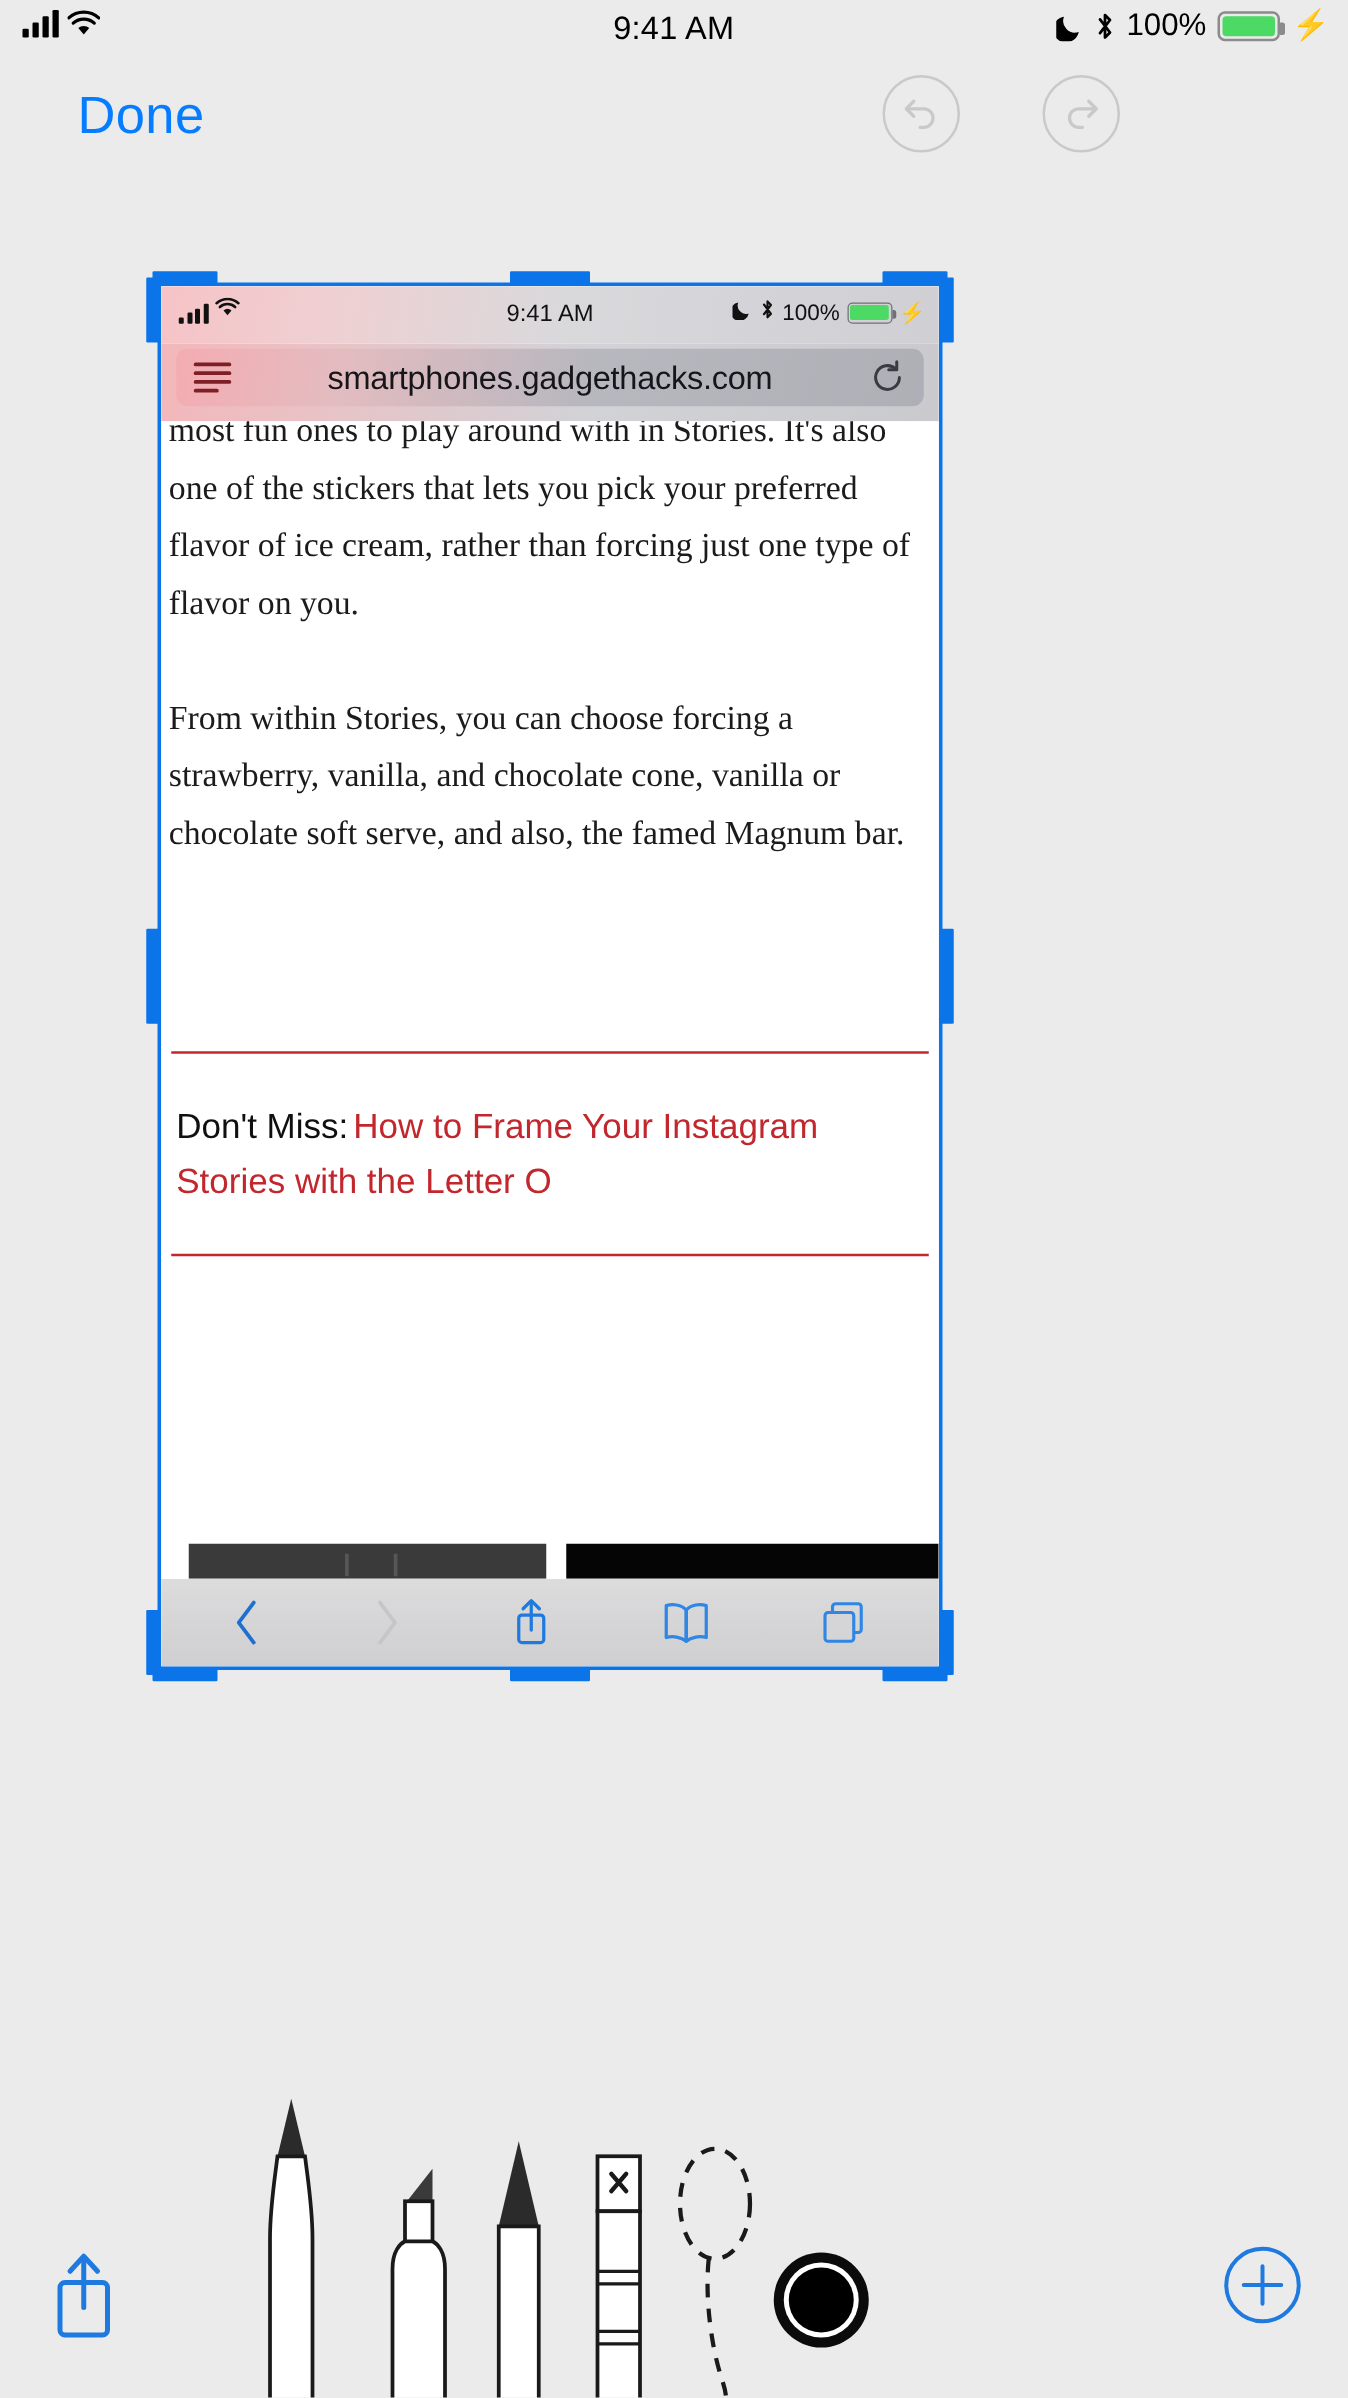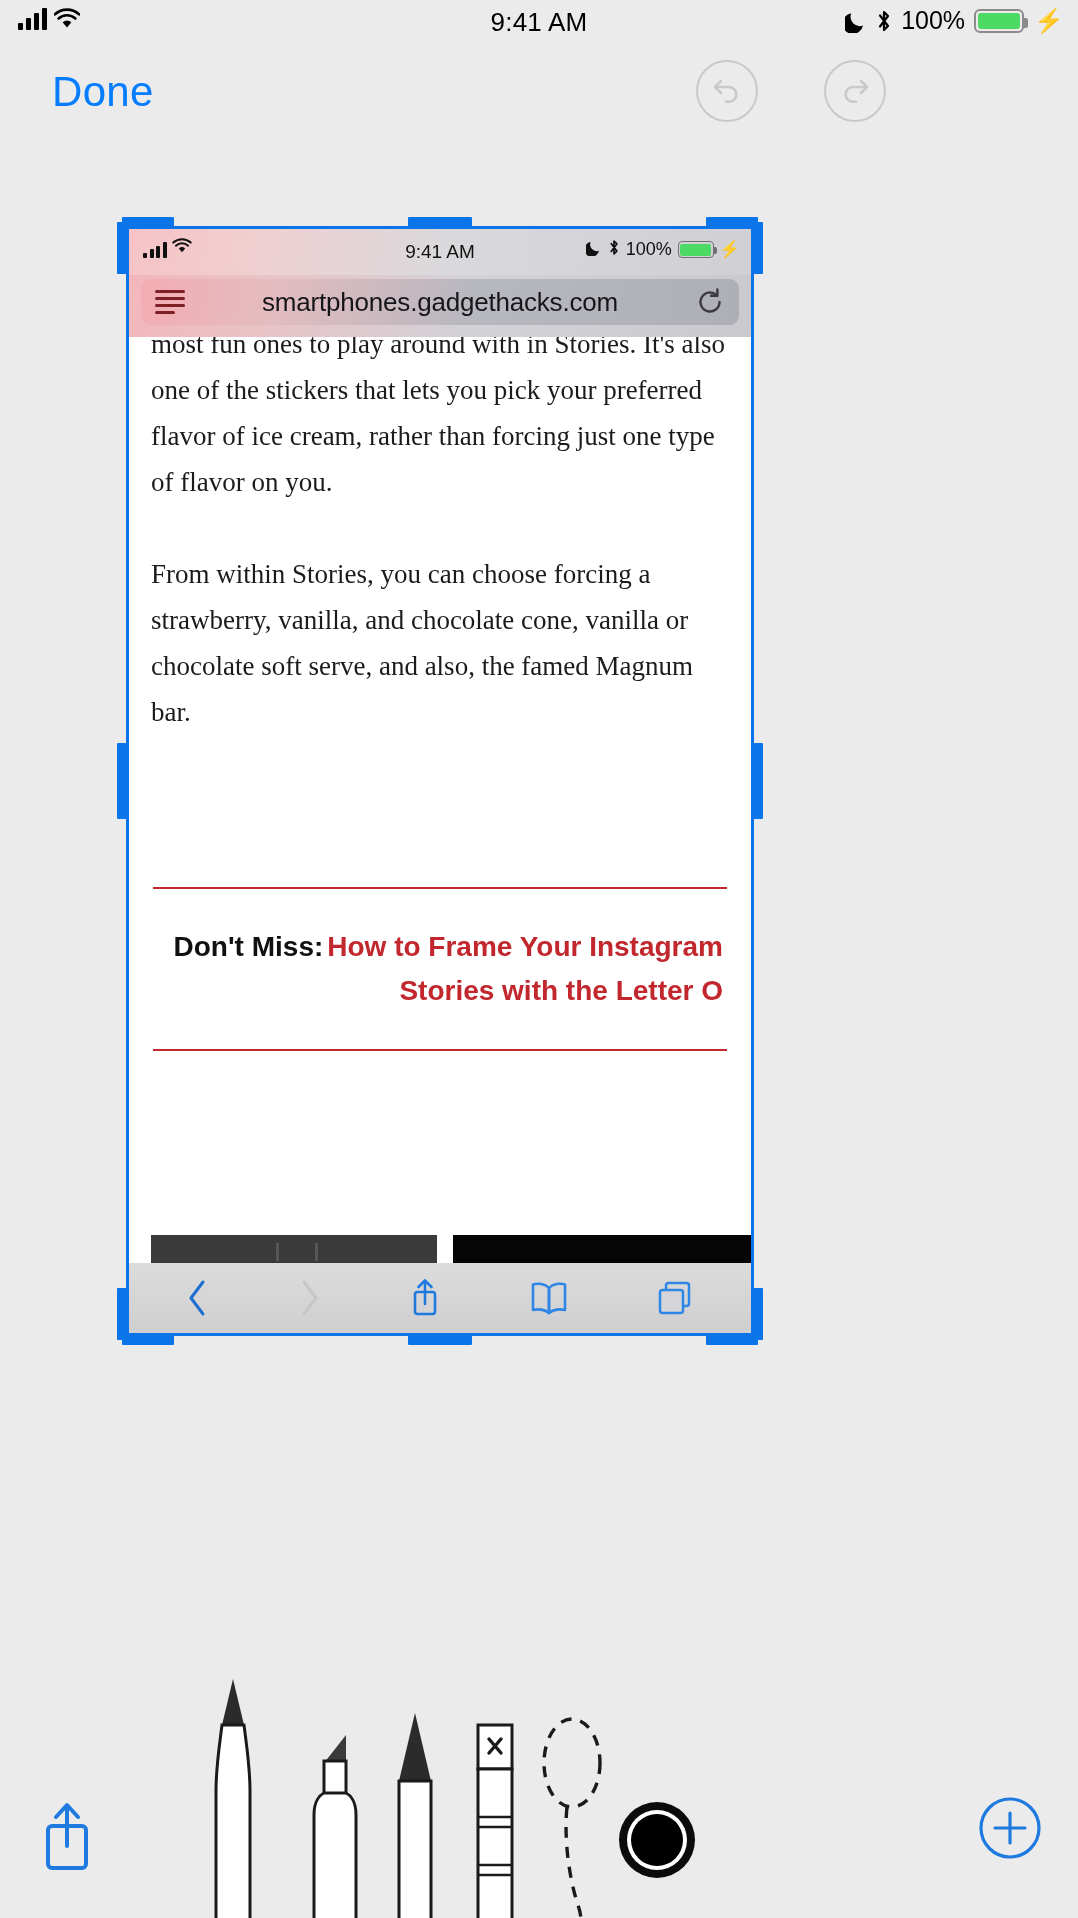--- a/index.html
+++ b/index.html
@@ -37,21 +37,21 @@
     position: relative; padding: 2px;
   }
   .batt::after {
     content:""; position:absolute; right:-6px; top:7px; width:4px; height:10px;
     background:#8b8b8b; border-radius:0 2px 2px 0;
   }
   .batt span { display:block; height:100%; background:#4cd964; border-radius:3px; }
   .bolt { font-size: 24px; line-height: 1; margin-left: 1px; }
 
   
-  .navbar { position: absolute; top: 46px; left: 8px; width: 986px; height: 110px; }
+  .navbar { position: absolute; top: 46px; left: 18px; width: 986px; height: 110px; }
   .done-btn {
     position: absolute; left: 44px; top: 22px;
     font-size: 42px; color: #067cff; font-weight: 400; letter-spacing: .3px;
     background: none; border: 0; cursor: pointer; font-family: "Liberation Sans", sans-serif;
   }
   .hist-btn {
     position: absolute; top: 14px; width: 62px; height: 62px; border-radius: 50%;
     border: 2.5px solid #c9c9c9; background: transparent; cursor: pointer;
   }
   .hist-btn.undo { right: 236px; }
@@ -122,31 +122,31 @@
   .reader-icon i:nth-child(4){width:20px}
   .url-text {
     flex:1; text-align:center; font-size: 26px; color:#16161a;
     letter-spacing:-.2px; white-space:nowrap; overflow:hidden;
   }
   .reload { width: 30px; height: 30px; flex: 0 0 30px; }
   .reload svg { display:block; }
 
   
   .article {
-    background:#fff; height: 926px; padding: 0 22px; position: relative; overflow: hidden;
+    background:#fff; height: 926px; padding: 0 6px; position: relative; overflow: hidden;
     font-family: "Liberation Serif", serif; color:#1b1b1b;
   }
   .p {
     font-size: 27px; line-height: 46px; margin: 0 0 0 0;
   }
   .p.clip { margin-top: -16px; }
   .gap-lg { height: 118px; }
   .gap-md { height: 46px; }
   .dm-rule { height: 2px; background: #c1272d; margin: 34px 2px 0 2px; }
-  .dm-box { text-align:right; padding: 36px 6px 30px 6px; font-weight: bold; }
+  .dm-box { text-align:left; padding: 36px 6px 30px 6px; }
   .dm-text {
     font-family: "Liberation Sans", sans-serif; font-size: 28px; line-height: 44px; color:#101010;
   }
   .dm-link { color:#c1272d; }
   .dm-rule2 { height: 2px; background:#c1272d; margin: 6px 2px 0 2px; }
 
   
   .darkblocks { position:absolute; left:22px; right:0; bottom:0; height: 28px; display:flex; gap:16px; }
   .darkblocks .b1 { width: 286px; background:#3a3a3a; position: relative; }
   .darkblocks .b1::after{

